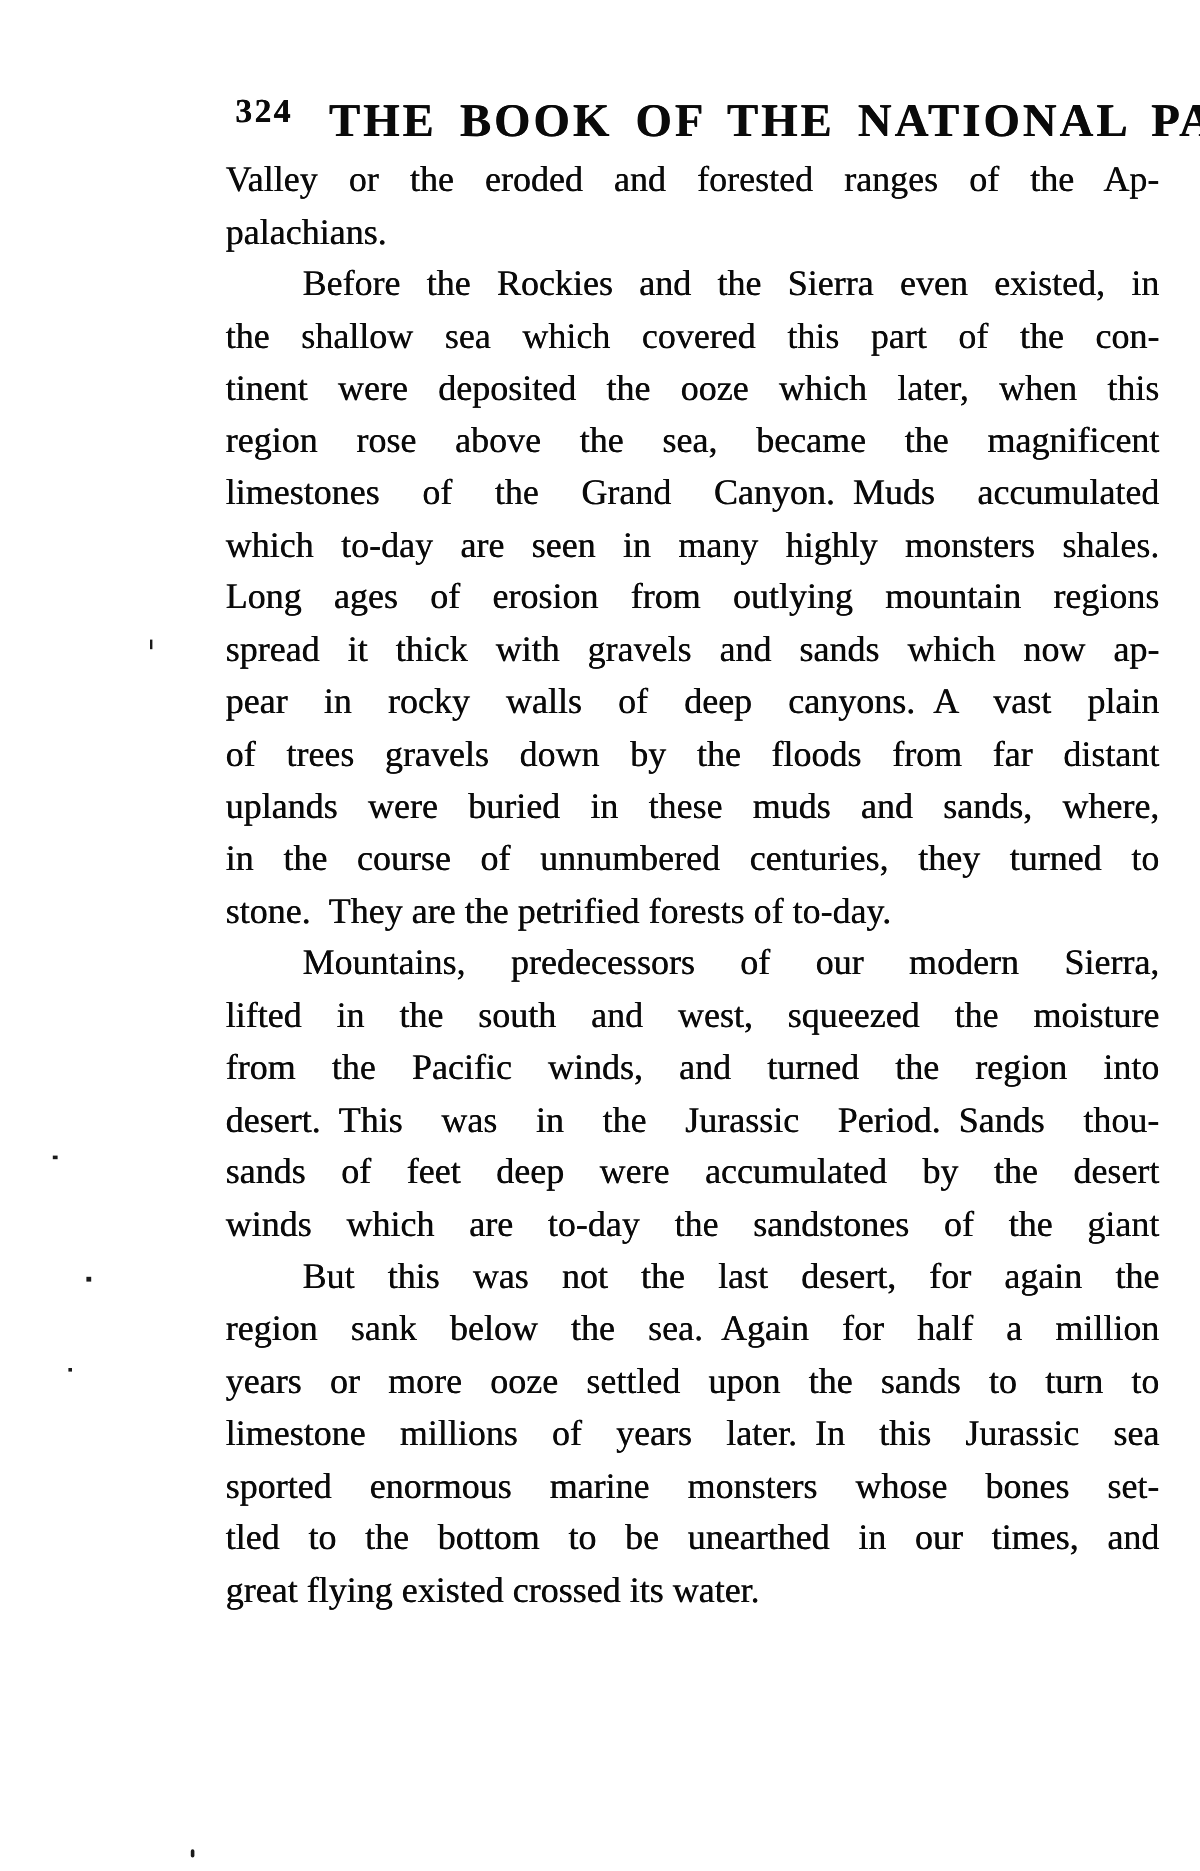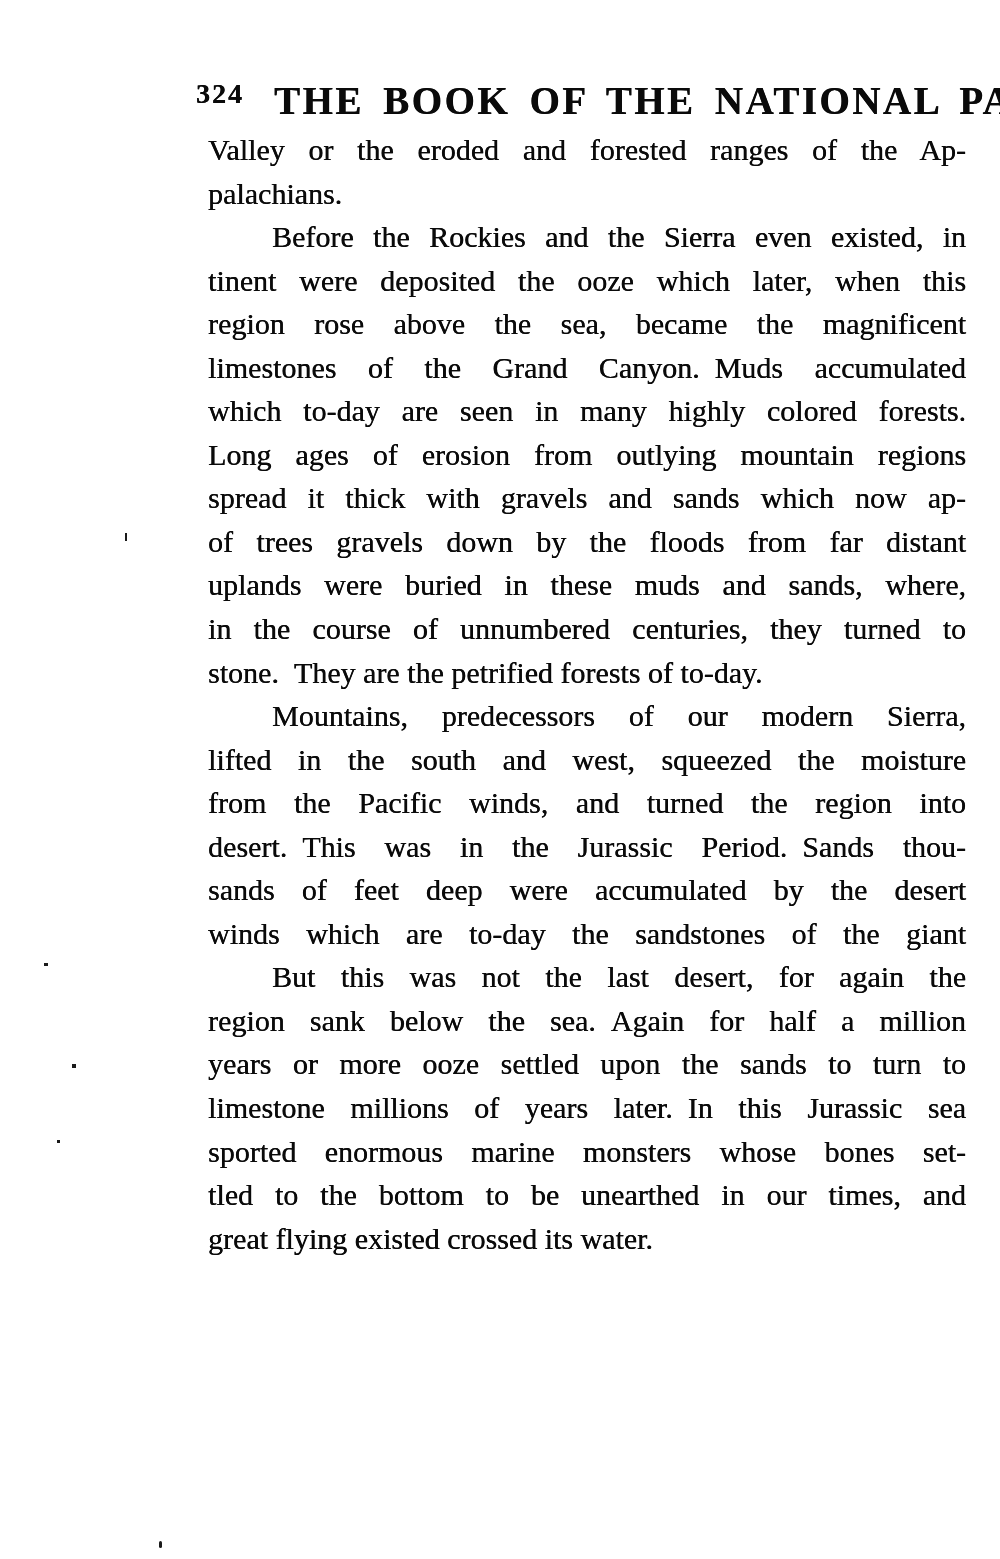--- a/index.html
+++ b/index.html
@@ -46,21 +46,20 @@
     width: 778px;
     font-size: 30px;
     line-height: 43.55px;
     text-shadow: 0.35px 0 0 currentColor;
   }
   .paragraph { margin: 0; }
   .line {
     text-align: justify;
     text-align-last: justify;
     text-justify: inter-word;
-    margin-left: 20px;
   }
   .line.last {
     text-align: right;
     text-align-last: left;
   }
   .line.indent {
     padding-left: 64px;
   }
   
   .speck {
@@ -83,26 +82,28 @@
     <span class="running-title">THE BOOK OF THE NATIONAL PARKS</span>
   </div>
 
   <div class="page-body">
       <div class="paragraph">
         <div class="line">Valley or the eroded and forested ranges of the Ap-</div>
         <div class="line last">palachians.</div>
       </div>
       <div class="paragraph">
         <div class="line indent">Before the Rockies and the Sierra even existed, in</div>
+        <div class="line">the shallow sea which covered this part of the con-</div>
         <div class="line">tinent were deposited the ooze which later, when this</div>
         <div class="line">region rose above the sea, became the magnificent</div>
         <div class="line">limestones of the Grand Canyon. Muds accumulated</div>
-        <div class="line">which to-day are seen in many highly colored forests.</div>
+        <div class="line">which to-day are seen in many highly monsters shales.</div>
         <div class="line">Long ages of erosion from outlying mountain regions</div>
         <div class="line">spread it thick with gravels and sands which now ap-</div>
+        <div class="line">pear in rocky walls of deep canyons. A vast plain</div>
         <div class="line">of trees gravels down by the floods from far distant</div>
         <div class="line">uplands were buried in these muds and sands, where,</div>
         <div class="line">in the course of unnumbered centuries, they turned to</div>
         <div class="line last">stone. They are the petrified forests of to-day.</div>
       </div>
       <div class="paragraph">
         <div class="line indent">Mountains, predecessors of our modern Sierra,</div>
         <div class="line">lifted in the south and west, squeezed the moisture</div>
         <div class="line">from the Pacific winds, and turned the region into</div>
         <div class="line">desert. This was in the Jurassic Period. Sands thou-</div>

